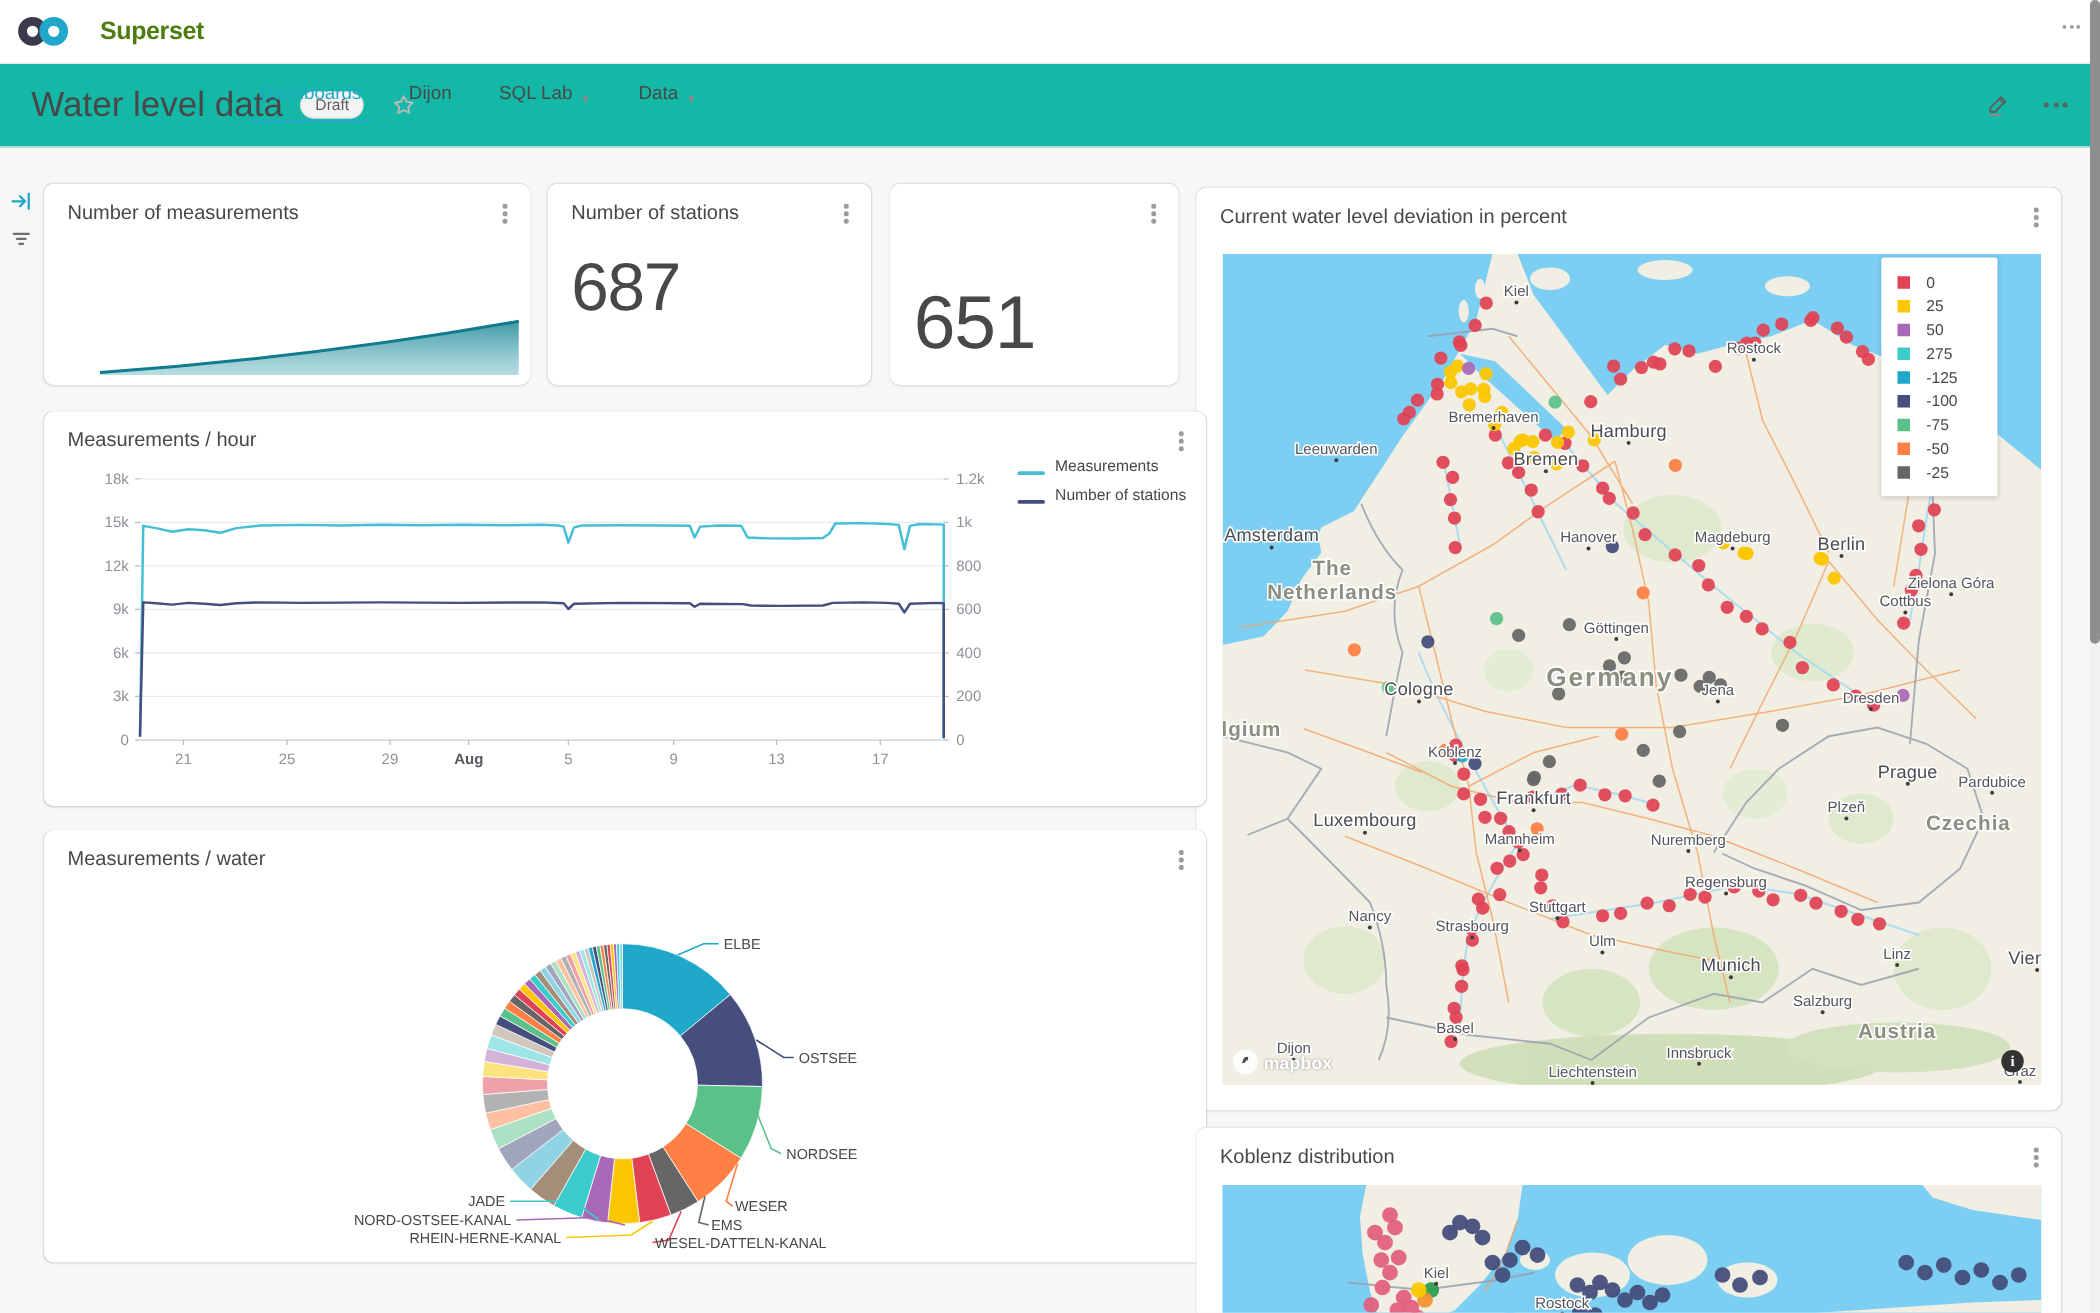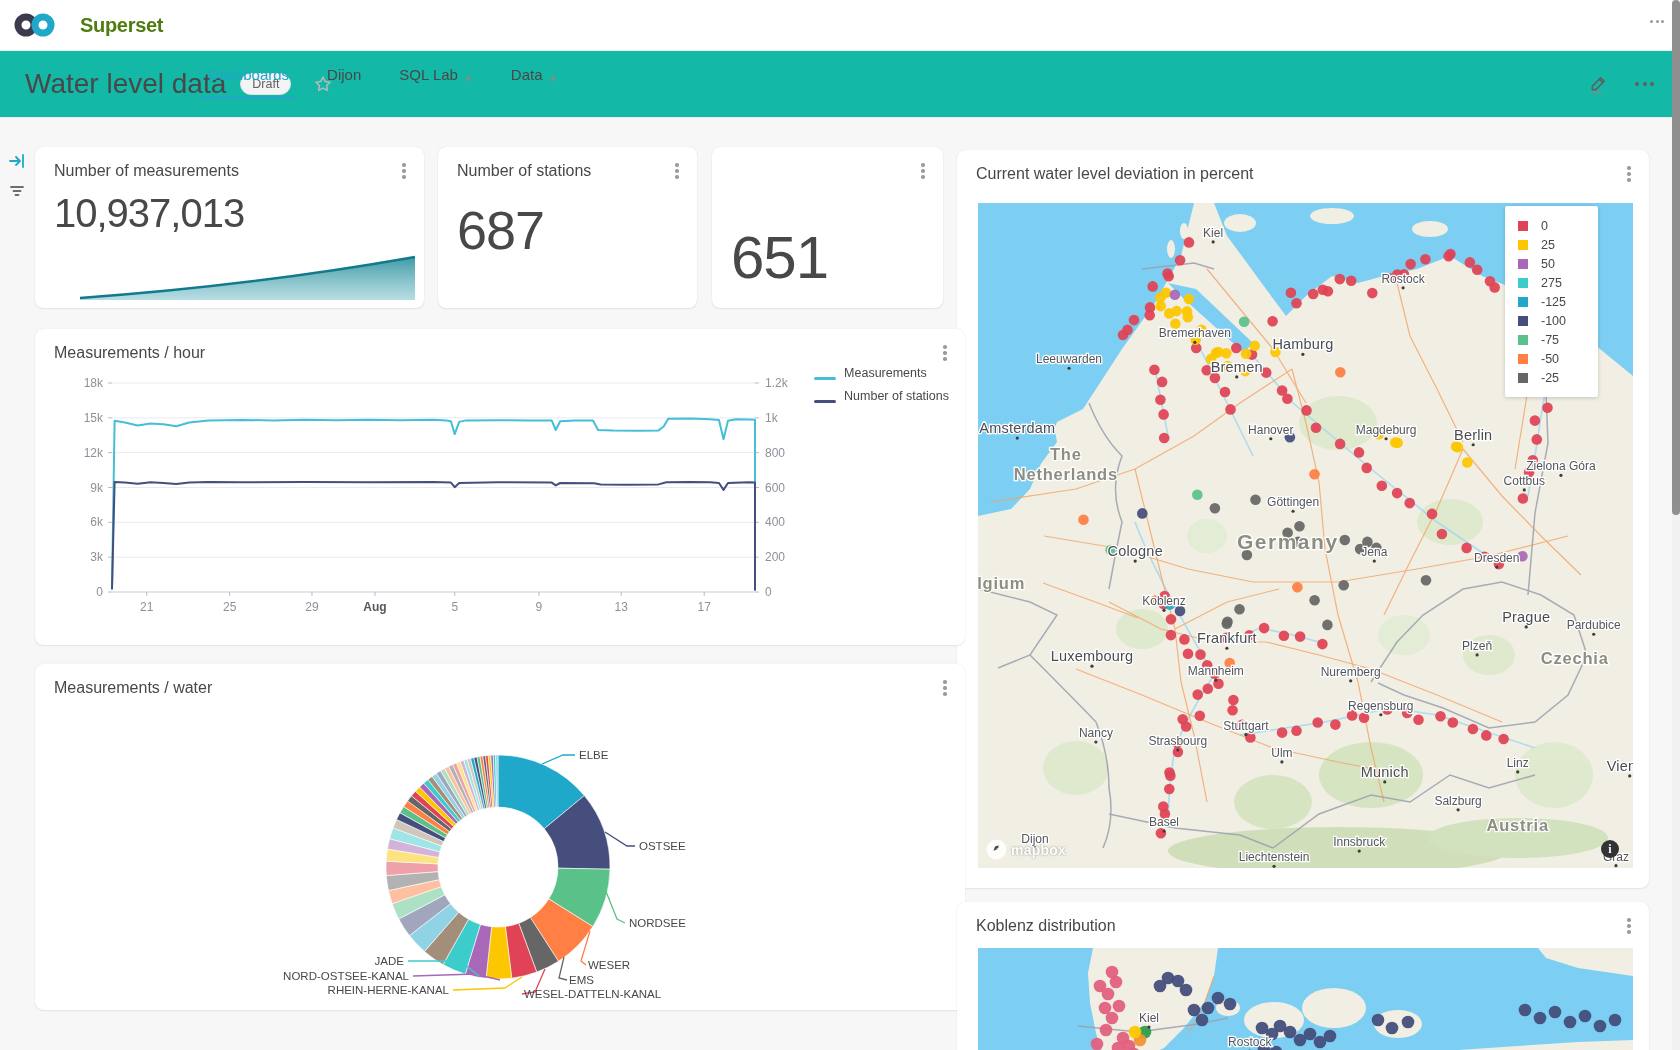--- a/index.html
+++ b/index.html
@@ -123,21 +123,20 @@
     </svg>
 </span>
 
 <div class="card" style="left:35px;top:147px;width:389px;height:161px">
   <div class="card-title">Number of measurements</div>
   <div class="kebab">
       <i></i>
       <i></i>
       <i></i>
     </div>
-  <div class="kpi-value" style="top:44px;font-size:40px">10,937,013</div>
   <svg style="position:absolute;left:45px;bottom:7px" width="336" height="53" viewBox="0 0 336 53">
     <defs>
       <linearGradient id="sparkGrad" x1="0" y1="0" x2="0" y2="1">
         <stop offset="0" stop-color="#1D8795" stop-opacity="0.85"></stop>
         <stop offset="1" stop-color="#5FB3BE" stop-opacity="0.45"></stop>
       </linearGradient>
     </defs>
     <path d="M0,50 Q170,38 335,9 L335,52 L0,52 Z" fill="url(#sparkGrad)"></path>
     <path d="M0,50 Q170,38 335,9" fill="none" stroke="#117A8C" stroke-width="2.5"></path>
   </svg>

